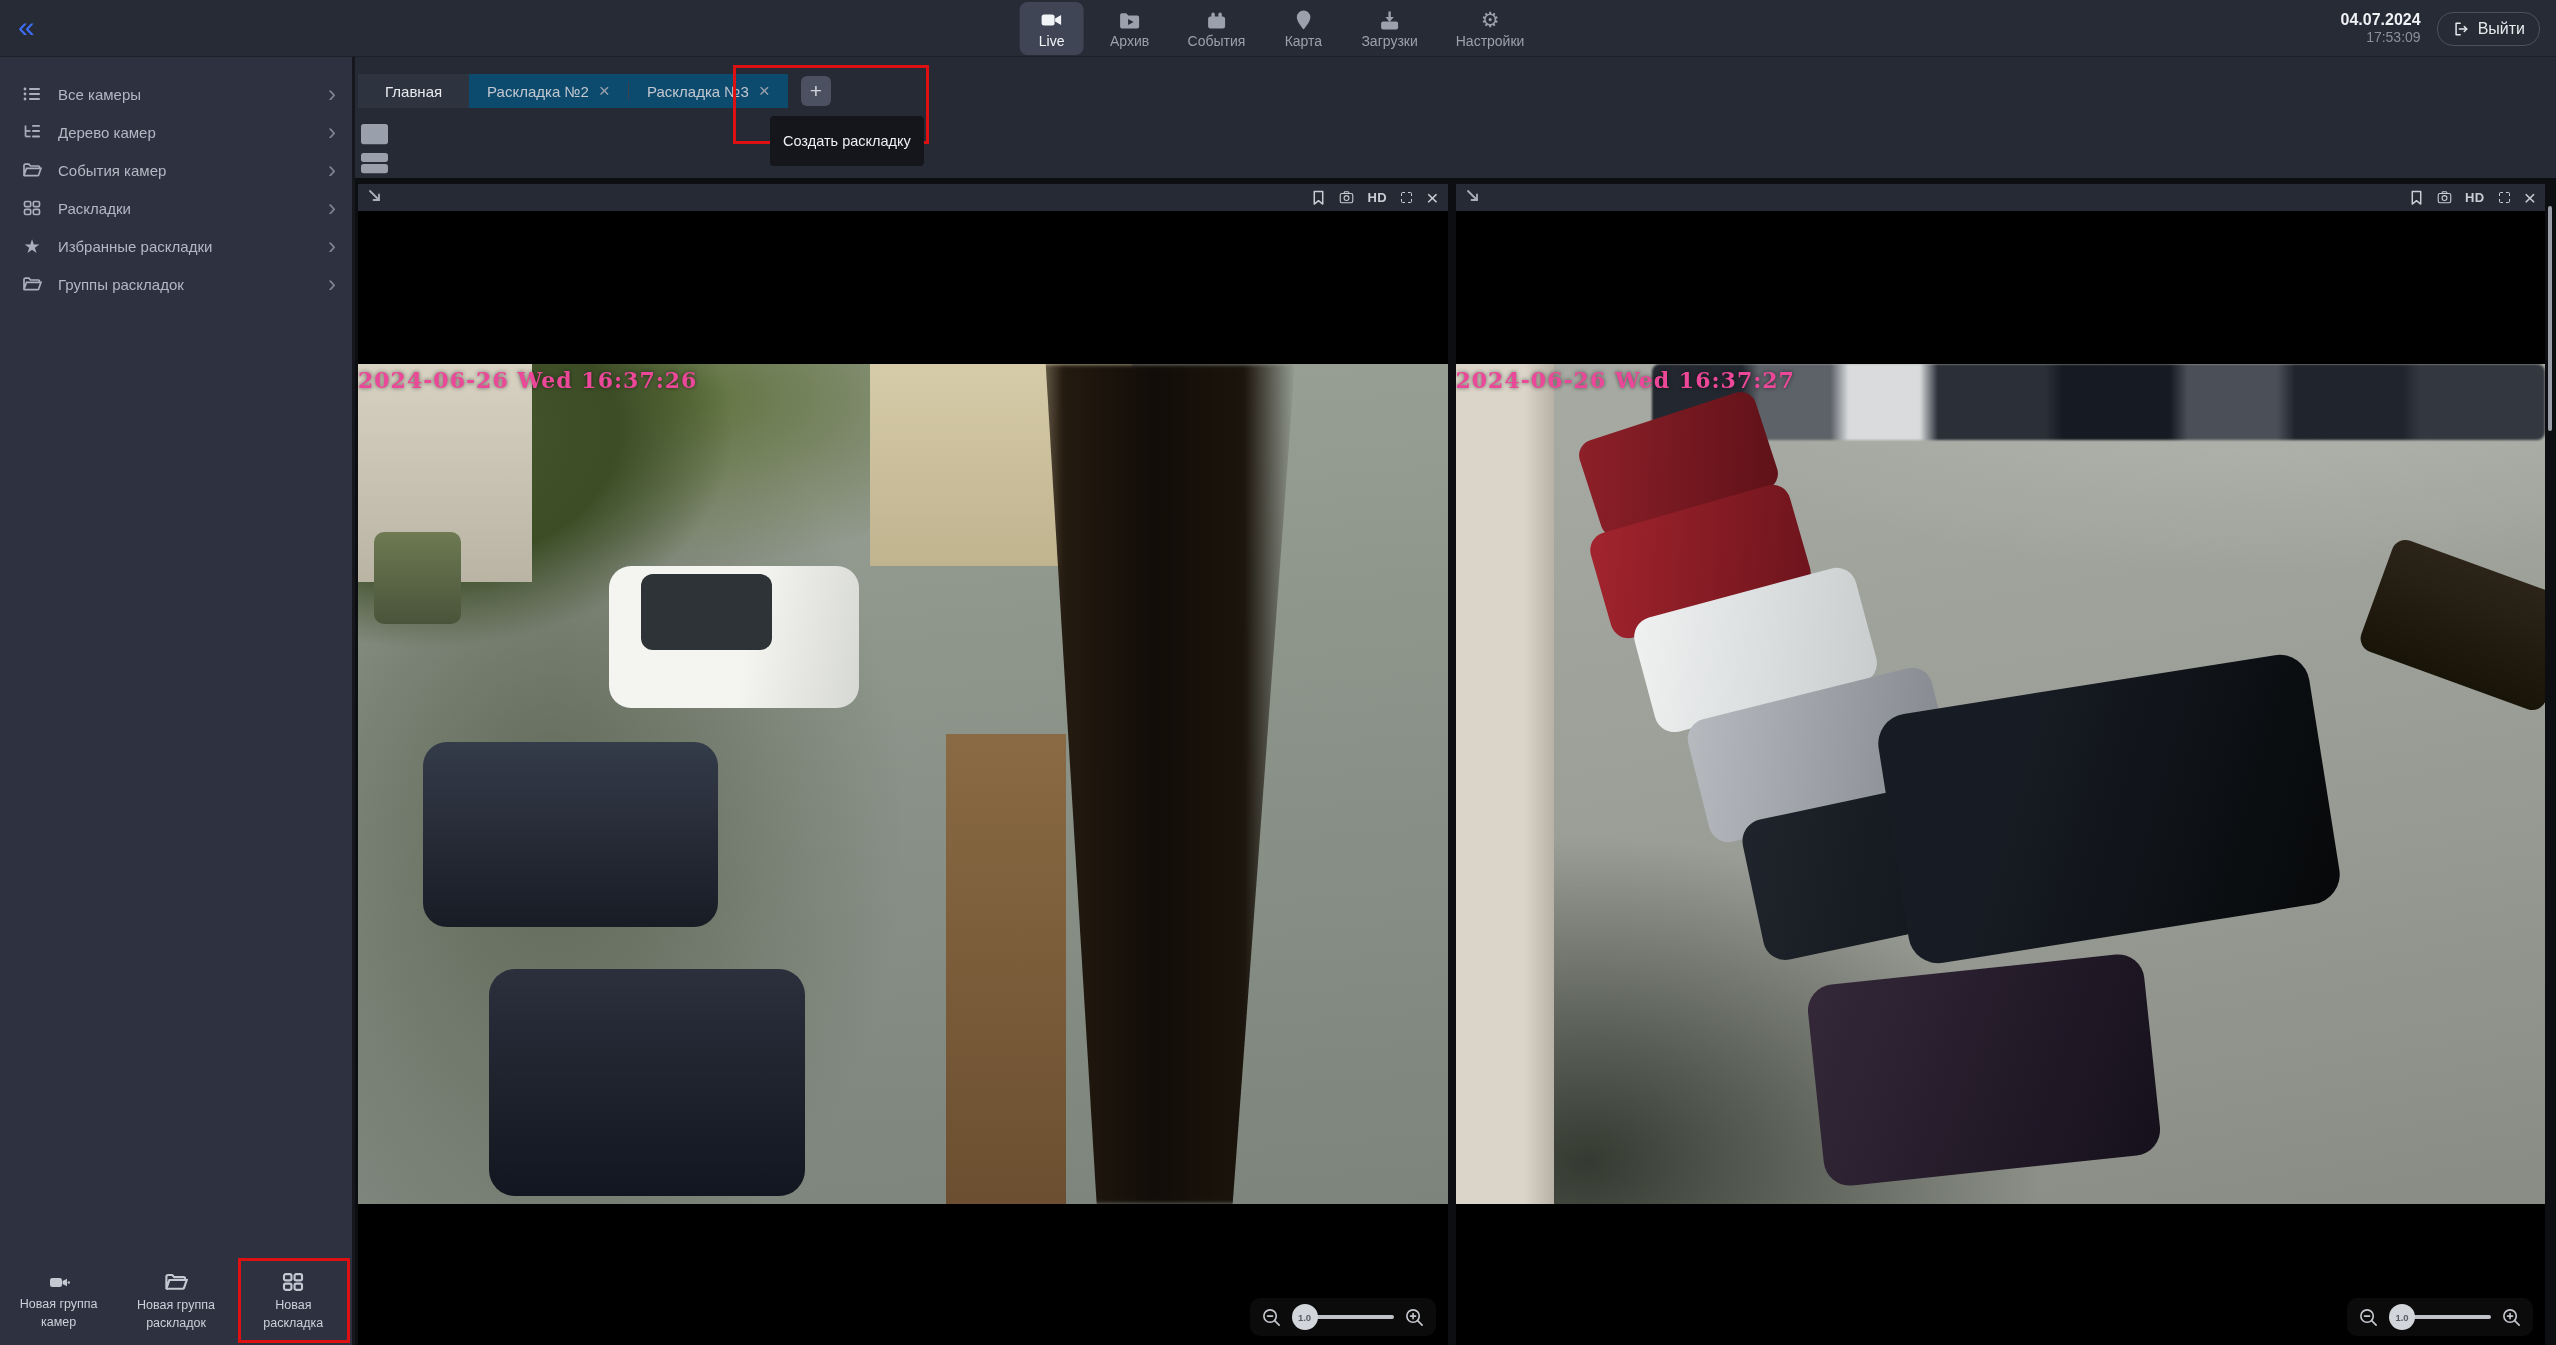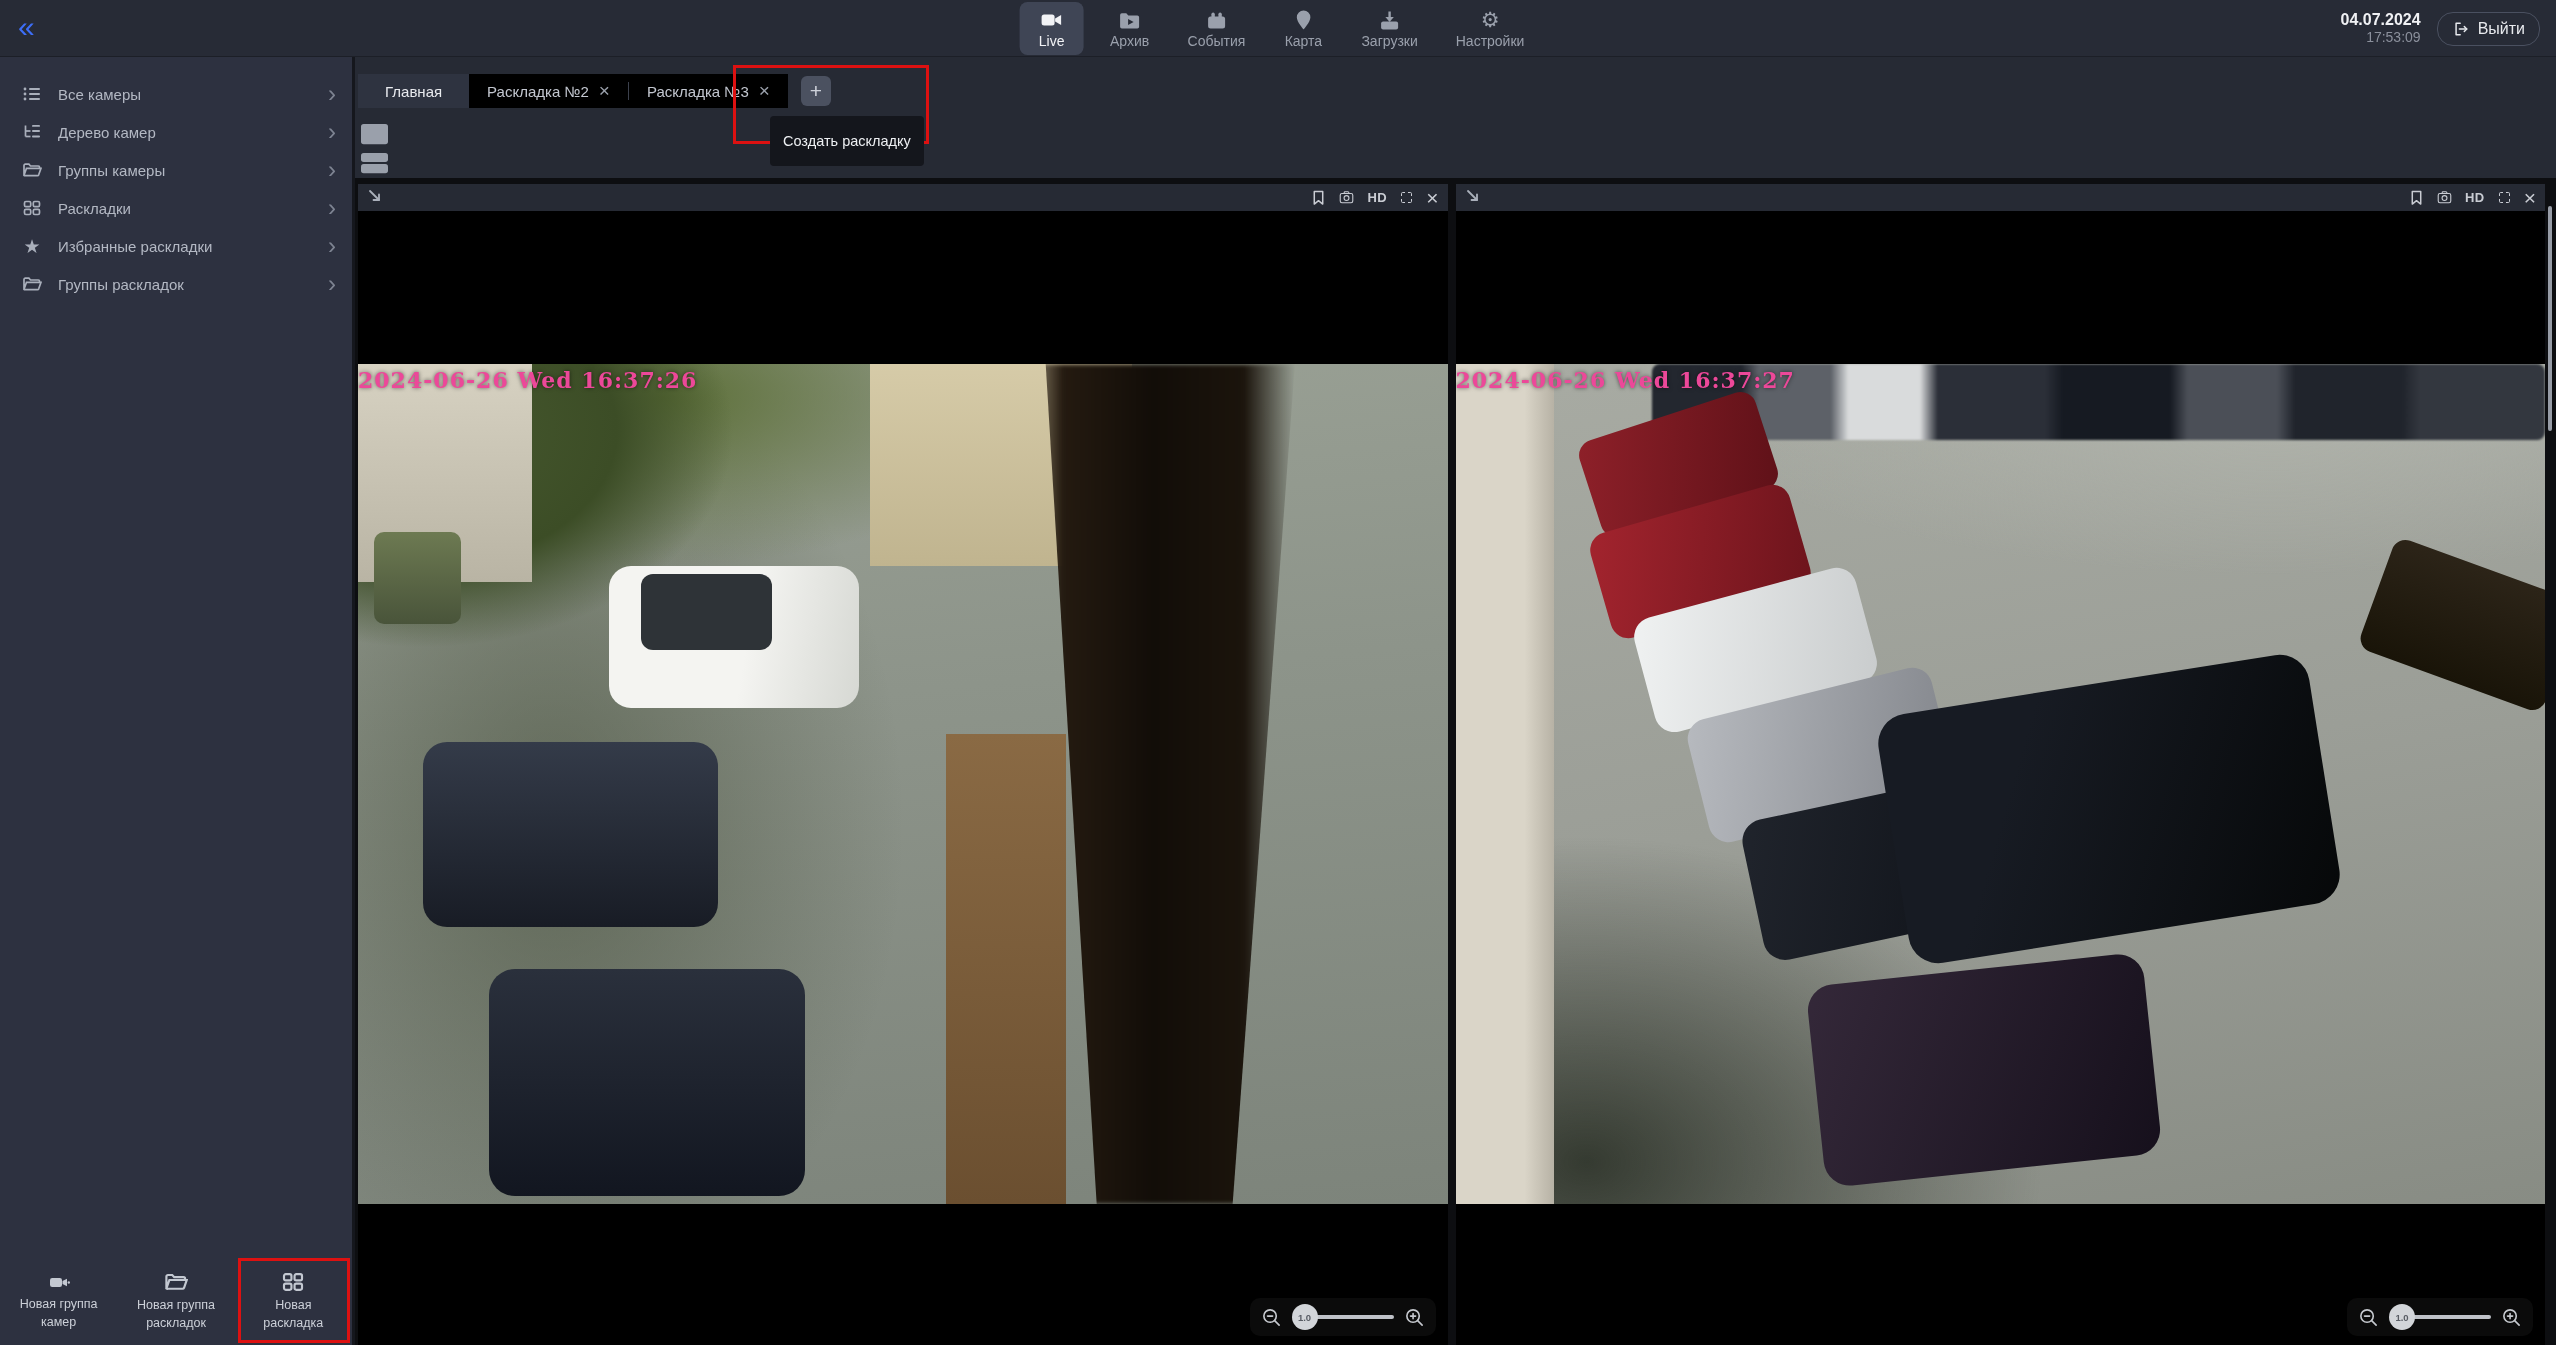--- a/index.html
+++ b/index.html
@@ -46,21 +46,21 @@
   .side-bottom { position:absolute; left:0; right:0; bottom:0; height:88px; display:flex; }
   .side-action { flex:1; display:flex; flex-direction:column; align-items:center; justify-content:center;
                  gap:3px; color:#ccd0d8; font-size:12.5px; text-align:center; cursor:pointer; line-height:15px; }
   .side-action svg { margin-bottom:2px; }
   .side-action svg * { fill:#c3c8d1; }
   .side-action svg .st { fill:none; stroke:#c3c8d1; stroke-width:1.8; }
 
   
   .main-header { position:absolute; left:355px; right:0; top:57px; height:121px; background:#262a34; }
   .tabs-row { position:absolute; left:3px; top:17px; height:34px; display:flex; align-items:stretch; }
-  .tabgroup { display:flex; background:#000000;text-align:center; }
+  .tabgroup { display:flex; background:#0c4a6e;text-align:center; }
   .tab { display:flex; align-items:center; gap:10px; padding:0 18px; font-size:15px; color:#c3c7d0; cursor:pointer; }
   .tab.active { background:#2e3340; color:#e9ebef; padding:0 27px; }
   .tab .tab-close { color:#9aa0ab; font-size:19px; line-height:16px; }
   .tab-sep { width:1px; background:#3c414d; margin:8px 0; }
   .tab-add { margin-left:13px; width:30px; height:30px; align-self:center; background:#4b5160; border:none;
              border-radius:6px; color:#ced2da; font-size:21px; line-height:28px; cursor:pointer; }
   .tools-row { position:absolute; left:6px; right:8px; top:66px; display:flex; justify-content:space-between; align-items:center; }
   .layout-picker { display:flex; align-items:center; gap:7px;flex-direction:column; }
   .lp-btn { background:none; border:none; padding:0; cursor:pointer; height:22px; }
   .lp-btn svg rect { fill:#9aa0ab; }
@@ -238,21 +238,21 @@
           </span>
         <span class="si-label">Дерево камер</span>
         <span class="chev">›</span>
       </div>
       <div class="side-item">
         <span class="si-icon">
             <svg width="20" height="18" viewBox="0 0 20 18">
               <path d="M2 4.5 a1.3 1.3 0 0 1 1.3-1.3 h3.6 l1.6 1.8 h7.8 a1.3 1.3 0 0 1 1.3 1.3 v1 H4.5 l-2.5 7 z M2 14.3 l2.5-7 H19 l-2.3 6.5 a1.3 1.3 0 0 1-1.2.8 H3.3 A1.3 1.3 0 0 1 2 14.3 z"></path>
             </svg>
           </span>
-        <span class="si-label">Группы камеры</span>
+        <span class="si-label">События камер</span>
         <span class="chev">›</span>
       </div>
       <div class="side-item">
         <span class="si-icon">
             <svg width="20" height="18" viewBox="0 0 20 18">
               <rect x="2.5" y="2.5" width="6.2" height="5.2" rx="1.4"></rect>
               <rect x="11.3" y="2.5" width="6.2" height="5.2" rx="1.4"></rect>
               <rect x="2.5" y="10.3" width="6.2" height="5.2" rx="1.4"></rect>
               <rect x="11.3" y="10.3" width="6.2" height="5.2" rx="1.4"></rect>
             </svg>

